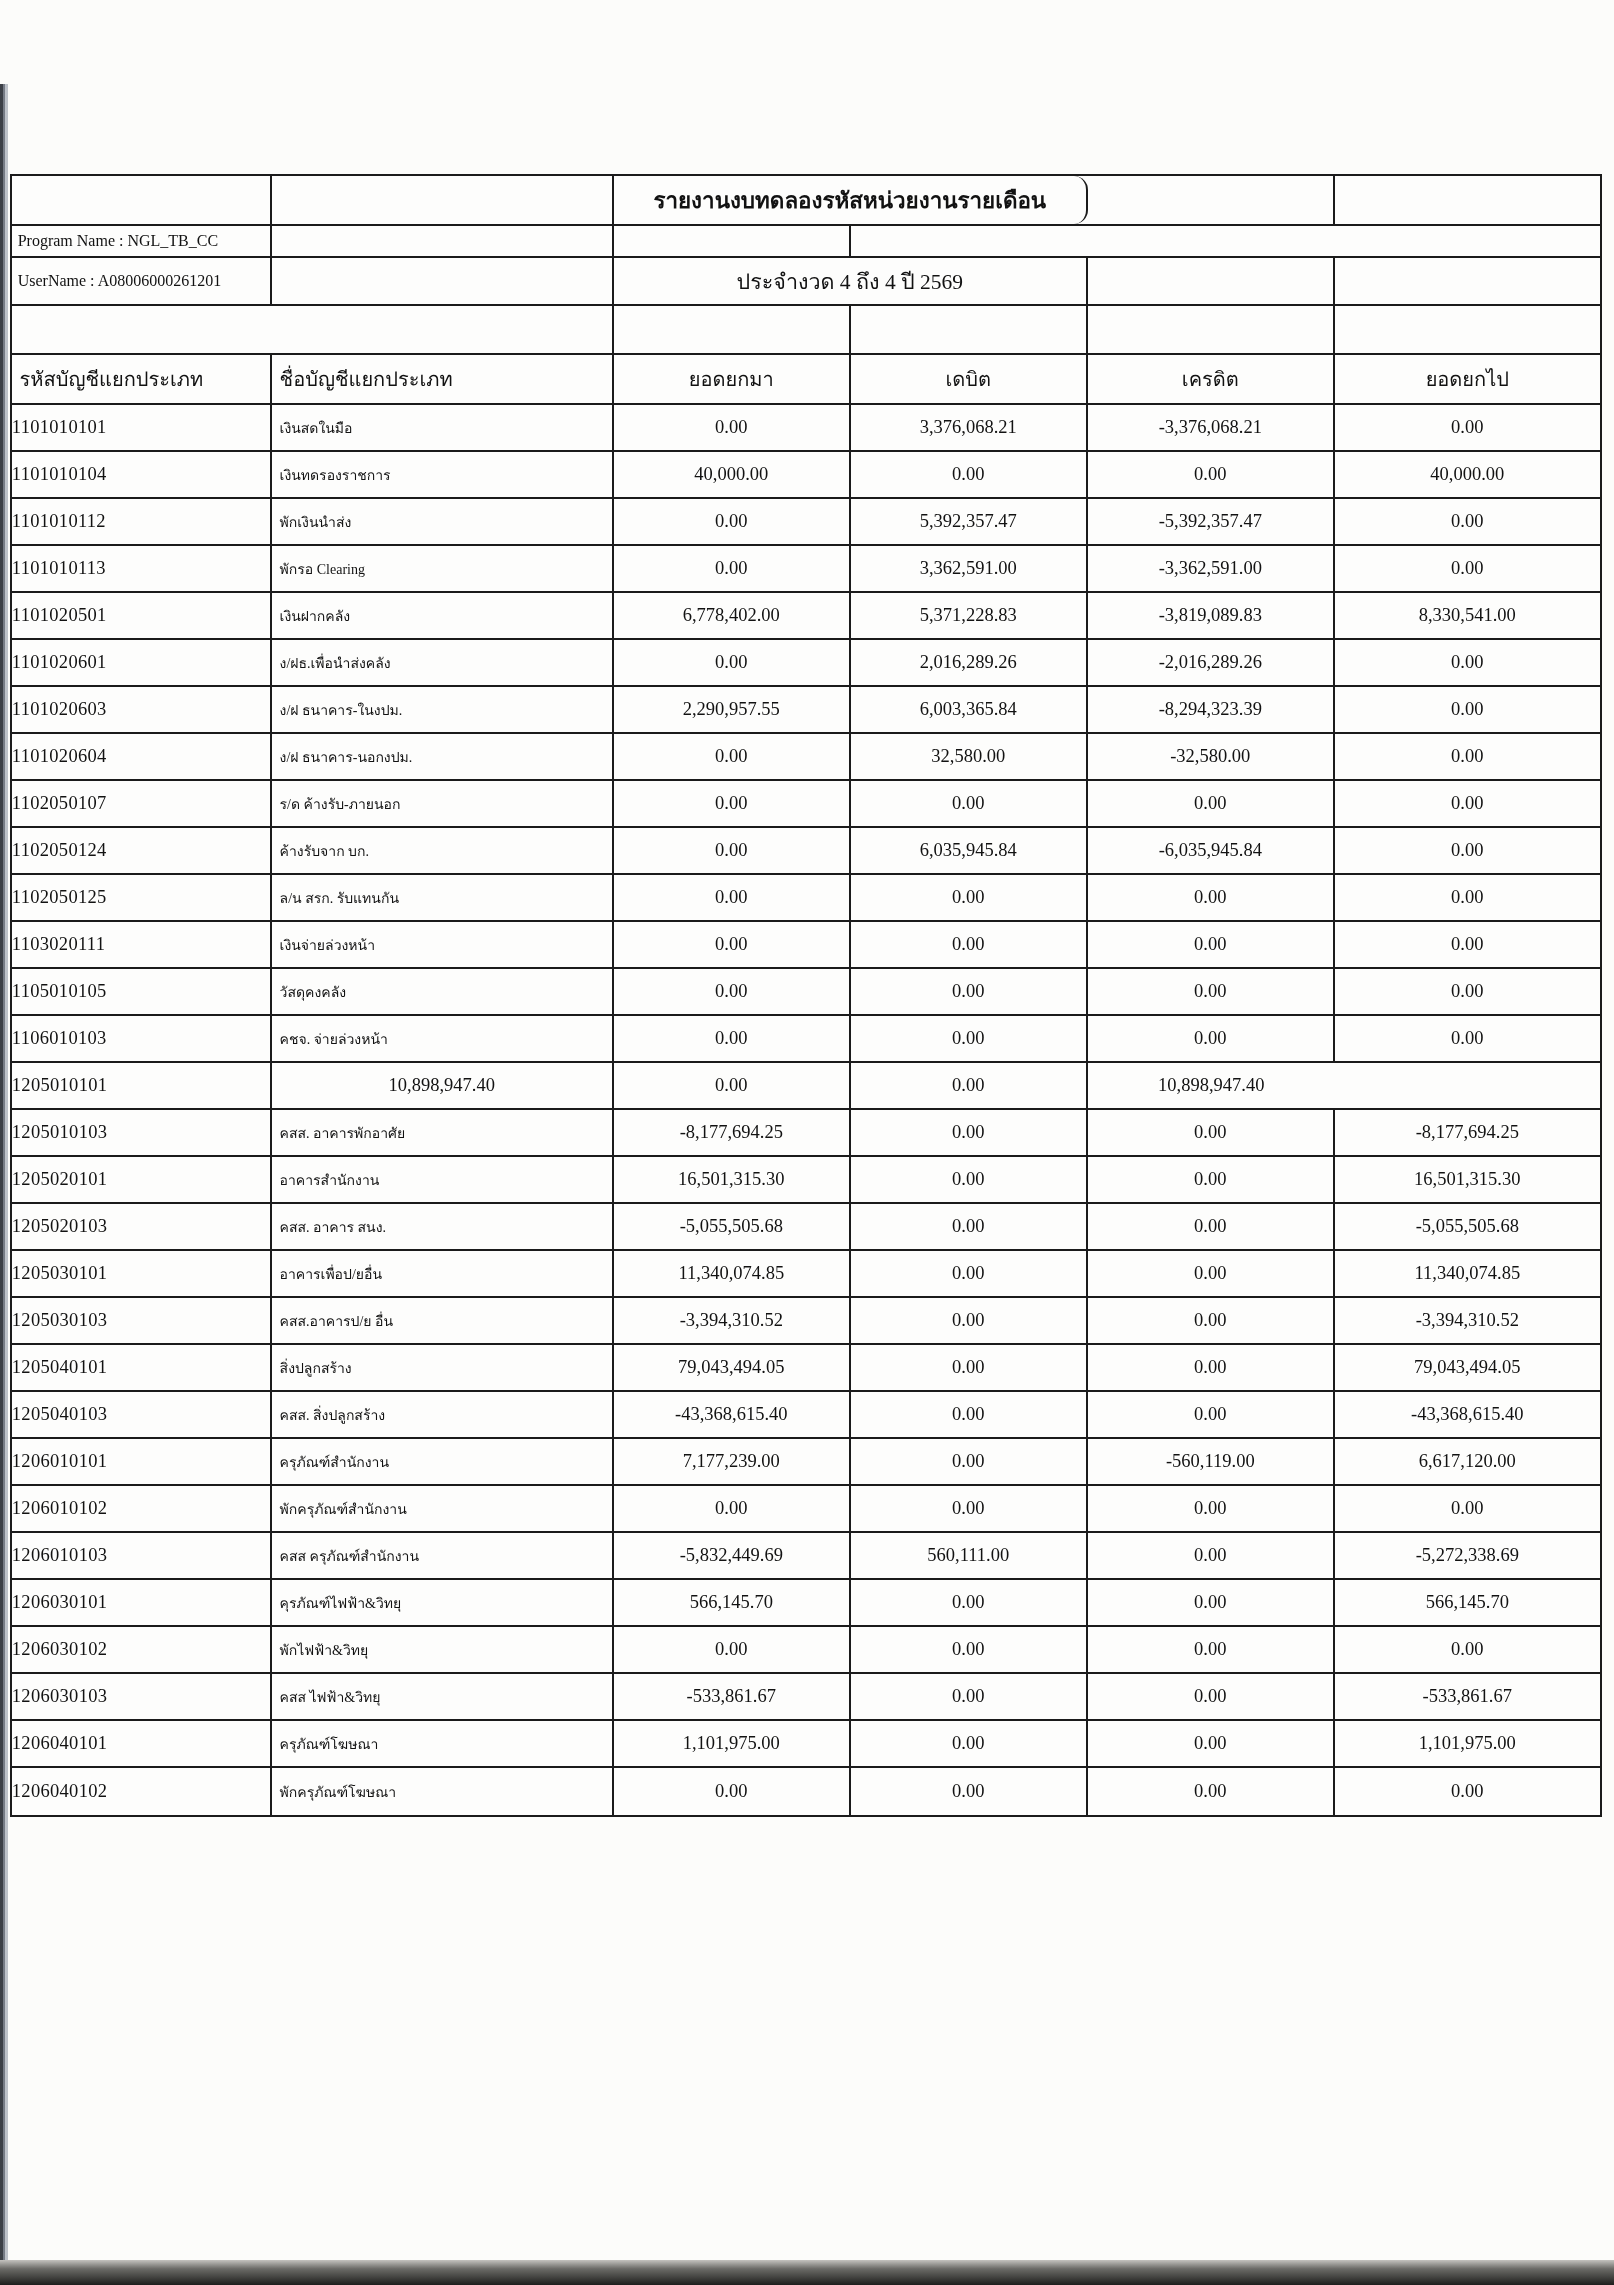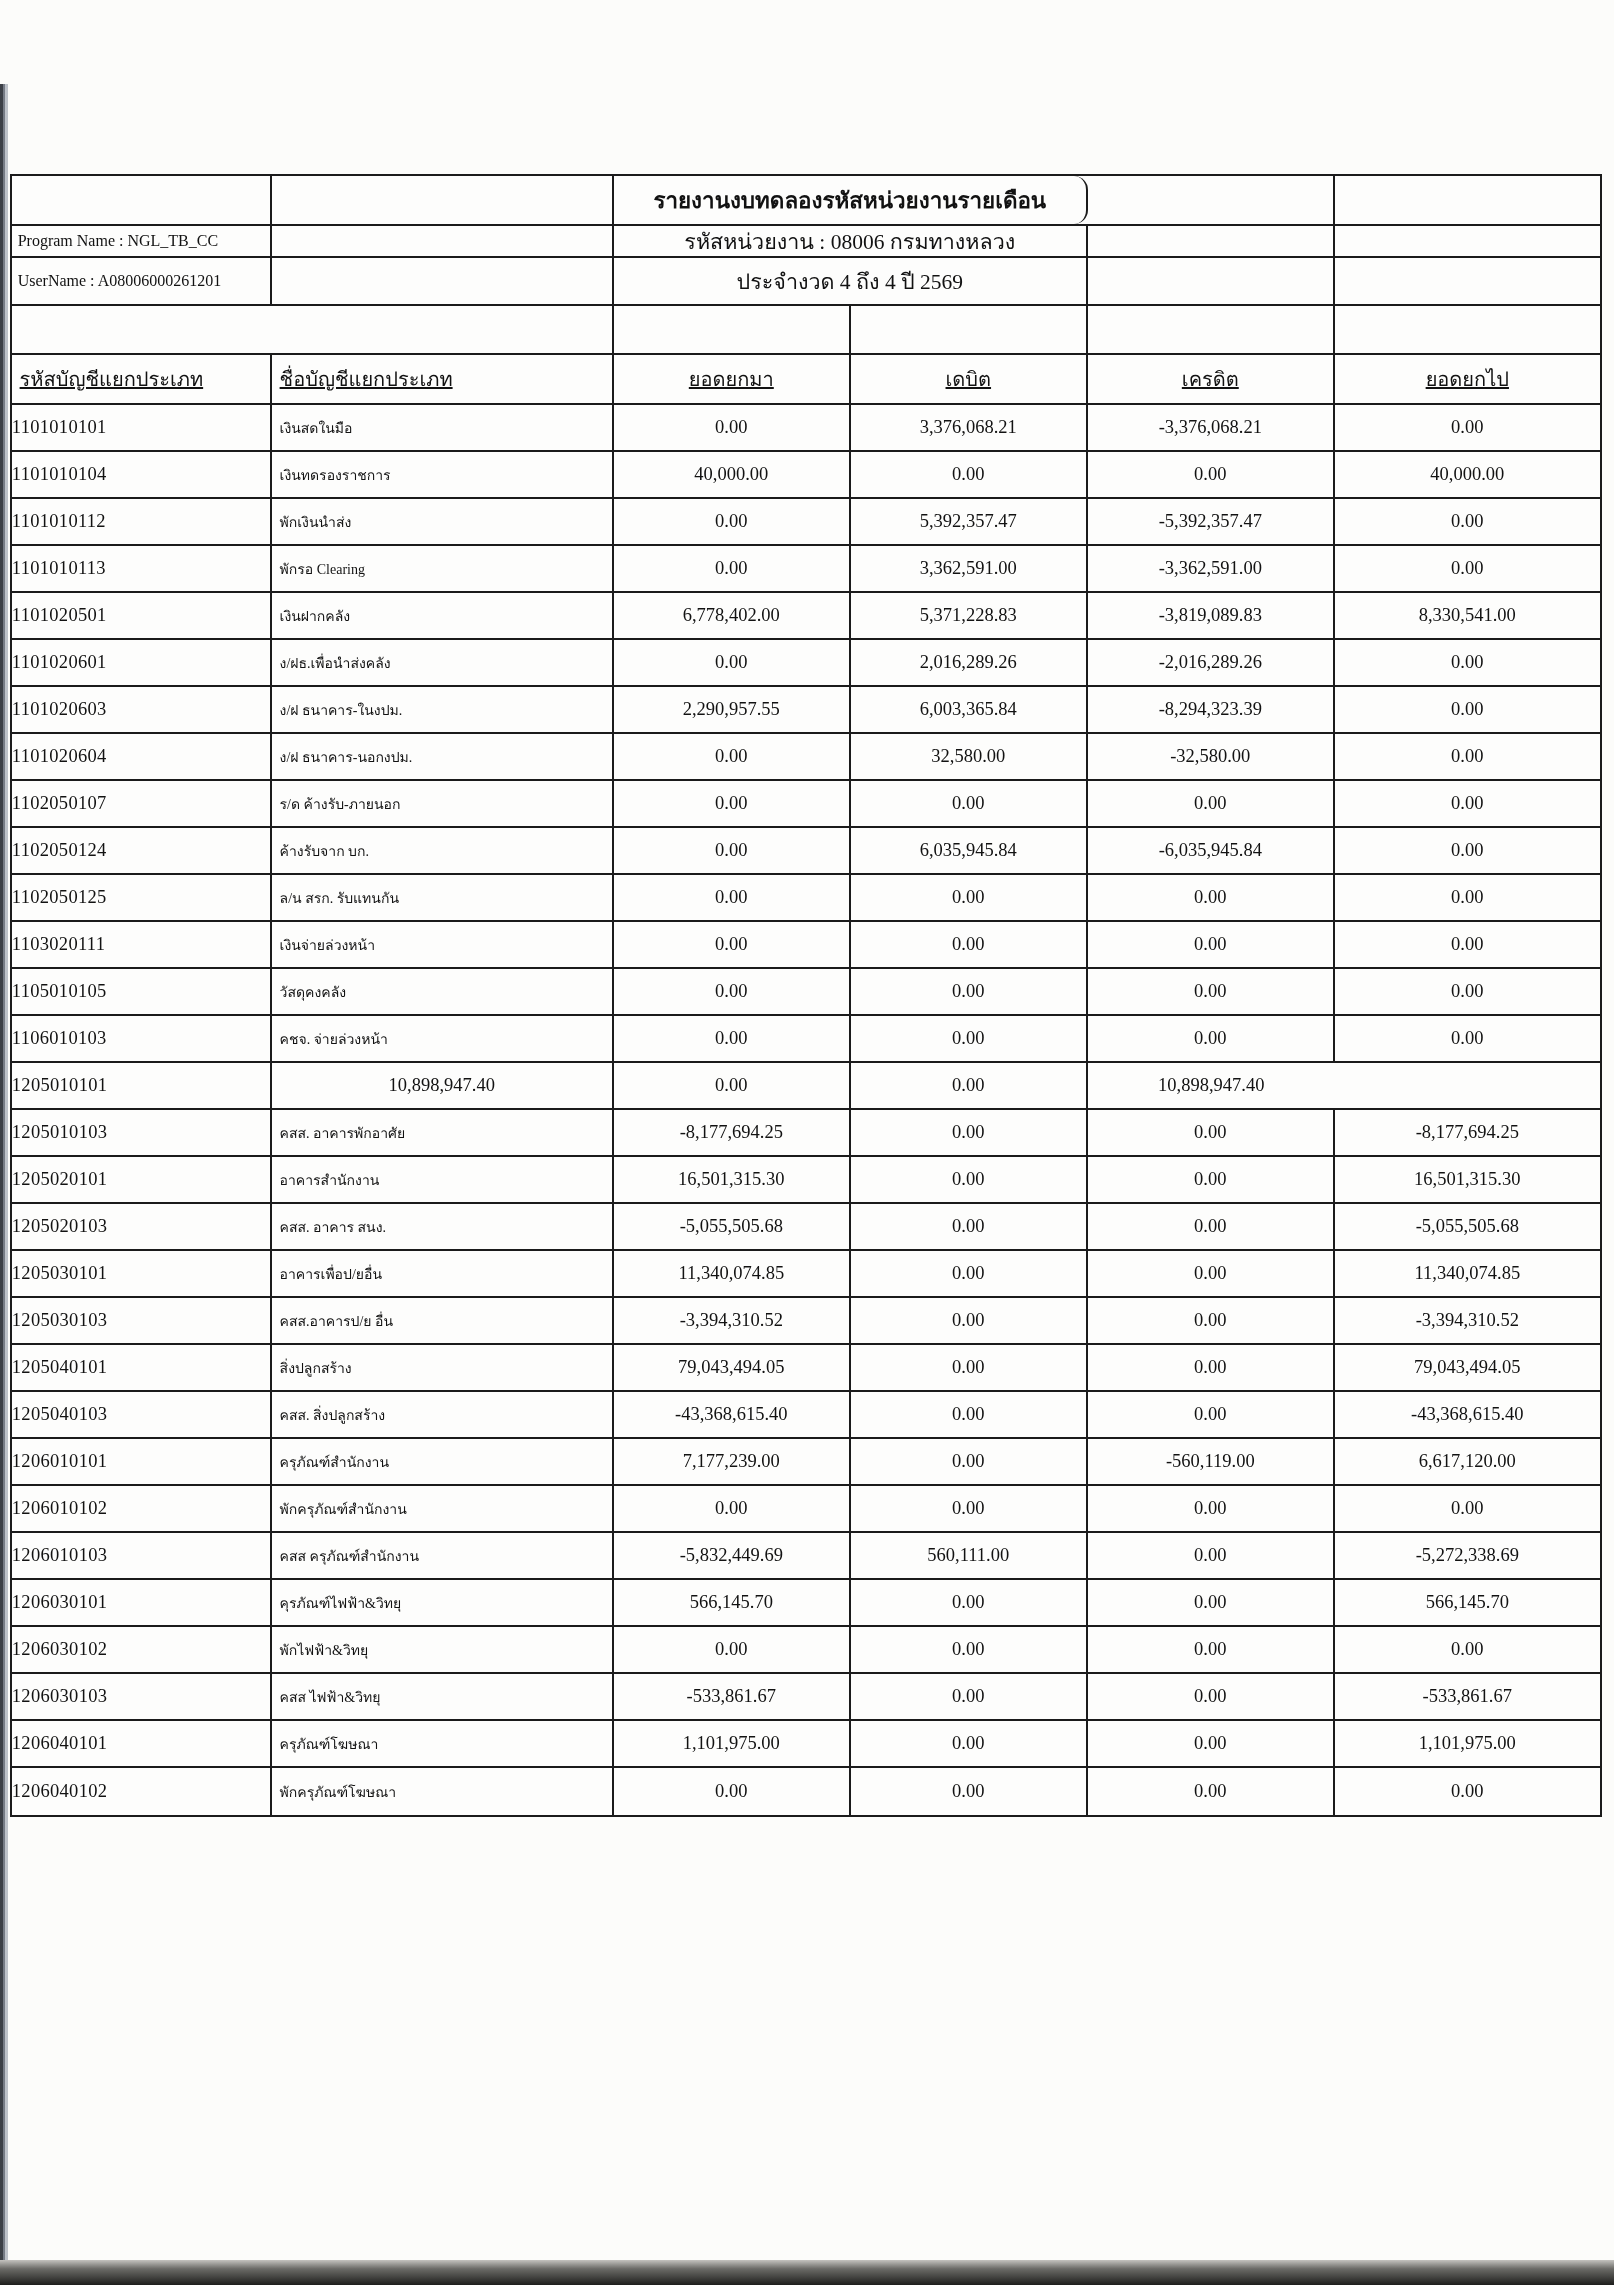--- a/index.html
+++ b/index.html
@@ -33,21 +33,21 @@
     border-bottom:2.9px solid #1b1b1b;
     box-sizing:border-box;
   }
   .grid-row > .cell{border-right:2px solid #1b1b1b;}
   .grid-row > .cell:last-child{border-right:none;}
   .cell{
     display:flex;align-items:center;min-width:0;
     box-sizing:border-box;overflow:hidden;white-space:nowrap;
   }
   
-  .hr1{height:50px;} .hr2{height:32px;} .hr3{height:48px;} .hr4{height:49px;} .hr5{height:50px;text-decoration:underline;}
+  .hr1{height:50px;} .hr2{height:32px;} .hr3{height:48px;} .hr4{height:49px;} .hr5{height:50px;}
   .span34{grid-column:3/5;}
   .span12{grid-column:1/3;}
   .left-meta{justify-content:flex-start;padding-left:5.9px;font-size:16px;}
   .center{justify-content:center;}
   .title-text{font-size:22.4px;font-weight:bold;border-radius:14px;}
   .sub-text{font-size:21.5px;}
   .colhead{justify-content:center;font-size:20px;}
   .colhead.first,.colhead.second{justify-content:flex-start;padding-left:7.8px;}
 
   
@@ -68,21 +68,20 @@
       <div class="cell"></div>
       <div class="cell"></div>
       <div class="cell span34 center title-text">รายงานงบทดลองรหัสหน่วยงานรายเดือน</div>
       <div class="cell"></div>
       <div class="cell"></div>
     </div>
 
     <div class="grid-row hr2">
       <div class="cell left-meta">Program Name : NGL_TB_CC</div>
       <div class="cell"></div>
-      <div class="cell span34 center sub-text">รหัสหน่วยงาน : 08006 กรมทางหลวง</div>
       <div class="cell"></div>
       <div class="cell"></div>
     </div>
 
     <div class="grid-row hr3">
       <div class="cell left-meta">UserName : A08006000261201</div>
       <div class="cell"></div>
       <div class="cell span34 center sub-text">ประจำงวด 4 ถึง 4 ปี 2569</div>
       <div class="cell"></div>
       <div class="cell"></div>

